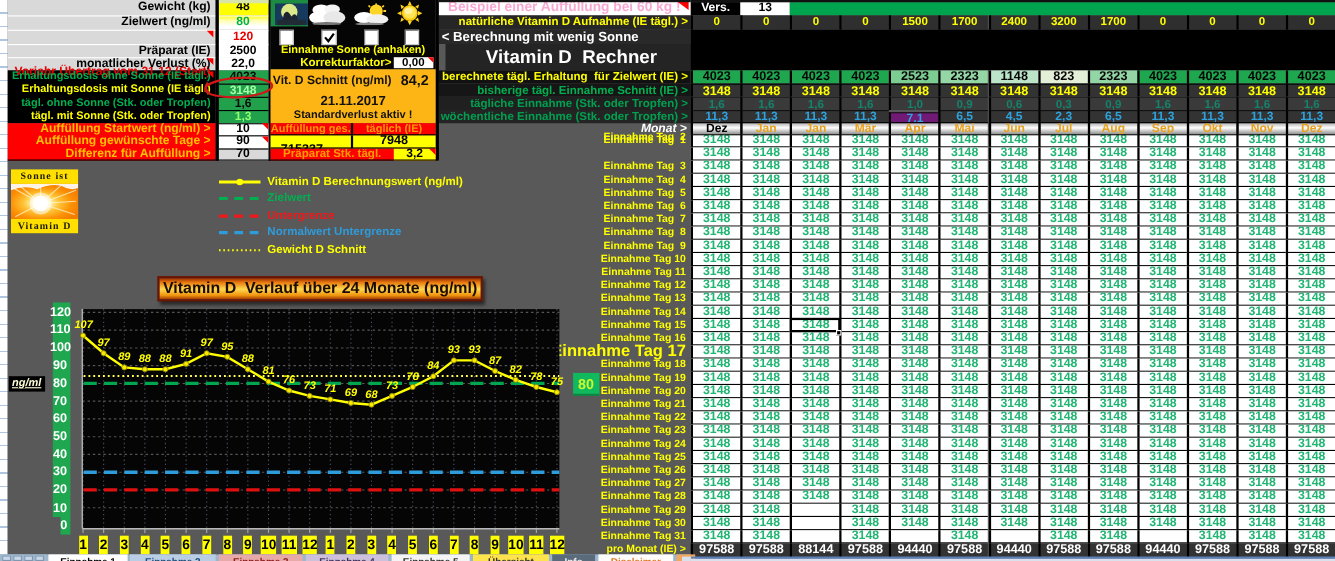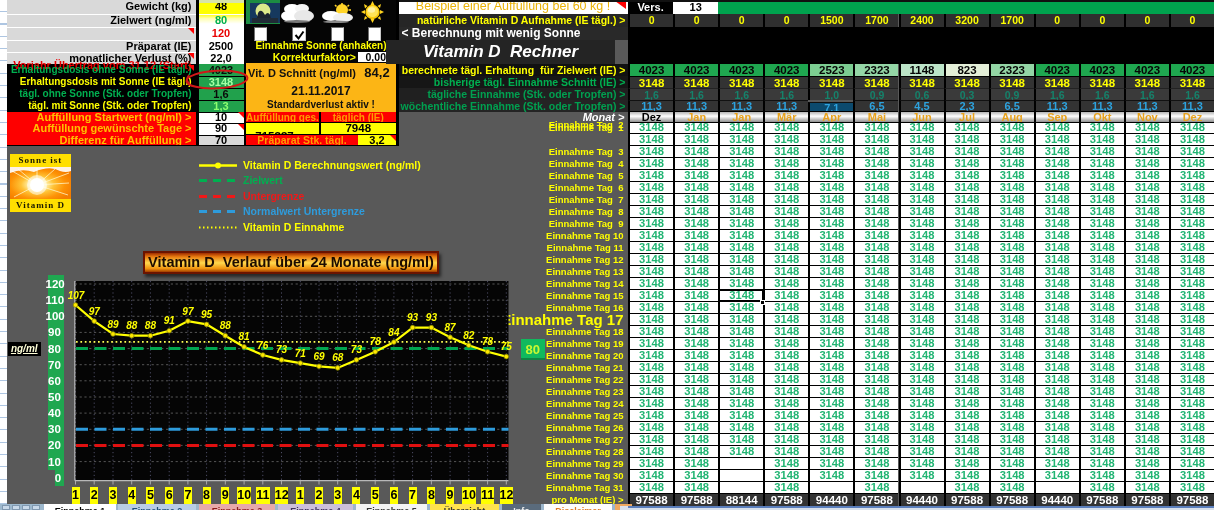--- a/index.html
+++ b/index.html
@@ -130,25 +130,25 @@
 <div class="a ctr" style="left:358px;top:134.5px;width:38px;height:11.5px;background:#ffff00;color:#000;font-size:11px;line-height:11.5px;">3,2</div>
 <div class="tri" style="left:390px;top:134.5px;border-width:0 6px 6px 0;border-color:transparent #ff0000 transparent transparent;"></div>
 <div class="a" style="left:246px;top:122.2px;width:150px;height:1px;background:#000;"></div>
 <div class="a" style="left:246px;top:133.8px;width:150px;height:1px;background:#000;"></div>
 <div class="a" style="left:6.5px;top:145.2px;width:390px;height:1.2px;background:#000;"></div>
 <svg class="a" style="left:184px;top:66px" width="70" height="28" viewBox="0 0 70 28">
 <ellipse cx="33" cy="13.5" rx="30.5" ry="8.8" fill="none" stroke="#d01818" stroke-width="2" transform="rotate(-3 33 13.5)"></ellipse>
 <path d="M5 9 Q0.5 14 6 18" fill="none" stroke="#d01818" stroke-width="1.8"></path>
   </svg>
 <div class="a" style="left:398.5px;top:0px;width:229px;height:13.5px;background:#ffffff;"></div>
-<div class="a ctr" style="left:398.5px;top:0px;width:229px;height:13.5px;color:#eab308;font-weight:normal;font-size:12.5px;line-height:13.5px;">Beispiel einer Auffüllung bei 60 kg !</div>
+<div class="a ctr" style="left:398.5px;top:0px;width:229px;height:13.5px;color:#f9a8d4;font-weight:bold;font-size:12.5px;line-height:13.5px;">Beispiel einer Auffüllung bei 60 kg !</div>
 <div class="tri" style="left:615px;top:0.5px;border-width:0 11px 8px 0;border-color:transparent #ff0000 transparent transparent;"></div>
 <div class="a rt" style="left:398.5px;top:13.5px;width:229px;height:13px;background:#262626;color:#ffff00;font-size:10.5px;line-height:13px;padding-right:2px;">natürliche Vitamin D Aufnahme (IE tägl.) &gt;</div>
 <div class="a" style="left:398.5px;top:26.5px;width:229px;height:13px;background:#292929;color:#fff;font-size:12px;line-height:13px;padding-left:3px;">&lt; Berechnung mit wenig Sonne</div>
-<div class="a ctr" style="left:386px;top:39.5px;width:229px;height:24px;background:#242424;color:#fff;font-size:17px;line-height:24px;font-style:italic;">Vitamin D&nbsp; Rechner</div>
+<div class="a ctr" style="left:405px;top:39.5px;width:229px;height:24px;background:#242424;color:#fff;font-size:17px;line-height:24px;">Vitamin D&nbsp; Rechner</div>
 <div class="a rt" style="left:398.5px;top:63.5px;width:229px;height:12px;background:#111111;color:#ffff00;font-size:10.5px;line-height:12px;padding-right:2px;">berechnete tägl. Erhaltung&nbsp; für Zielwert (IE) &gt;</div>
 <div class="a rt" style="left:398.5px;top:75.5px;width:229px;height:12px;background:#161616;color:#00b050;font-size:10.5px;line-height:12px;padding-right:2px;">bisherige tägl. Einnahme Schnitt (IE) &gt;</div>
 <div class="a rt" style="left:398.5px;top:87.5px;width:229px;height:12px;background:#202020;color:#00a050;font-size:10.5px;line-height:12px;padding-right:2px;">tägliche Einnahme (Stk. oder Tropfen) &gt;</div>
 <div class="a rt" style="left:398.5px;top:99.5px;width:229px;height:12px;background:#242424;color:#00a050;font-size:10.5px;line-height:12px;padding-right:2px;">wöchentliche Einnahme (Stk. oder Tropfen) &gt;</div>
 <div class="a rt" style="left:398.5px;top:111.5px;width:229px;height:10px;color:#fff;font-style:italic;font-size:11px;line-height:10px;padding-right:3px;">Monat &gt;</div>
 <div class="a" style="left:198.5px;top:0px;width:45px;height:2.5px;background:#d8e4a8;"></div>
 <div class="a" style="left:398.5px;top:0px;width:229px;height:2px;background:#141414;"></div>
 <div class="a ctr" style="left:628.0px;top:2px;width:45.1px;height:11.5px;background:#000;color:#fff;font-size:11px;line-height:11.5px;">Vers.</div>
 <div class="a ctr" style="left:673.1px;top:2px;width:45.1px;height:11.5px;background:#fff;color:#000;font-size:11px;line-height:11.5px;">13</div>
 <div class="a" style="left:718.2px;top:2px;width:495.8px;height:11.5px;background:#00a34e;"></div>
@@ -203,21 +203,21 @@
 <div class="a ctr" style="left:943.5px;top:87.5px;width:45.1px;height:12px;background:#3a3a3a;border-left:2px solid #000;border-top:1px solid #222;color:#15826b;font-size:10.5px;line-height:12px;">0,3</div>
 <div class="a ctr" style="left:988.6px;top:87.5px;width:45.1px;height:12px;background:#3a3a3a;border-left:2px solid #000;border-top:1px solid #222;color:#15826b;font-size:10.5px;line-height:12px;">0,9</div>
 <div class="a ctr" style="left:1033.7px;top:87.5px;width:45.1px;height:12px;background:#3a3a3a;border-left:2px solid #000;border-top:1px solid #222;color:#15826b;font-size:10.5px;line-height:12px;">1,6</div>
 <div class="a ctr" style="left:1078.8px;top:87.5px;width:45.0px;height:12px;background:#3a3a3a;border-left:2px solid #000;border-top:1px solid #222;color:#15826b;font-size:10.5px;line-height:12px;">1,6</div>
 <div class="a ctr" style="left:1123.8px;top:87.5px;width:45.1px;height:12px;background:#3a3a3a;border-left:2px solid #000;border-top:1px solid #222;color:#15826b;font-size:10.5px;line-height:12px;">1,6</div>
 <div class="a ctr" style="left:1168.9px;top:87.5px;width:45.1px;height:12px;background:#3a3a3a;border-left:2px solid #000;border-top:1px solid #222;color:#15826b;font-size:10.5px;line-height:12px;">1,6</div>
 <div class="a ctr" style="left:628.0px;top:99.5px;width:45.1px;height:12px;background:#333;border-left:2px solid #000;border-top:1px solid #111;color:#2da3df;font-size:11px;line-height:11px;">11,3</div>
 <div class="a ctr" style="left:673.1px;top:99.5px;width:45.1px;height:12px;background:#333;border-left:2px solid #000;border-top:1px solid #111;color:#2da3df;font-size:11px;line-height:11px;">11,3</div>
 <div class="a ctr" style="left:718.2px;top:99.5px;width:45.0px;height:12px;background:#333;border-left:2px solid #000;border-top:1px solid #111;color:#2da3df;font-size:11px;line-height:11px;">11,3</div>
 <div class="a ctr" style="left:763.2px;top:99.5px;width:45.1px;height:12px;background:#333;border-left:2px solid #000;border-top:1px solid #111;color:#2da3df;font-size:11px;line-height:11px;">11,3</div>
-<div class="a ctr" style="left:808.3px;top:102px;width:45.1px;height:12px;background:#0c4a6e;border-left:2px solid #000;border-top:1px solid #111;color:#2da3df;font-size:11px;line-height:11px;">7,1</div>
+<div class="a ctr" style="left:808.3px;top:102px;width:45.1px;height:12px;background:#701a75;border-left:2px solid #000;border-top:1px solid #111;color:#2da3df;font-size:11px;line-height:11px;">7,1</div>
 <div class="a ctr" style="left:853.4px;top:99.5px;width:45.1px;height:12px;background:#333;border-left:2px solid #000;border-top:1px solid #111;color:#2da3df;font-size:11px;line-height:11px;">6,5</div>
 <div class="a ctr" style="left:898.5px;top:99.5px;width:45.0px;height:12px;background:#333;border-left:2px solid #000;border-top:1px solid #111;color:#2da3df;font-size:11px;line-height:11px;">4,5</div>
 <div class="a ctr" style="left:943.5px;top:99.5px;width:45.1px;height:12px;background:#333;border-left:2px solid #000;border-top:1px solid #111;color:#2da3df;font-size:11px;line-height:11px;">2,3</div>
 <div class="a ctr" style="left:988.6px;top:99.5px;width:45.1px;height:12px;background:#333;border-left:2px solid #000;border-top:1px solid #111;color:#2da3df;font-size:11px;line-height:11px;">6,5</div>
 <div class="a ctr" style="left:1033.7px;top:99.5px;width:45.1px;height:12px;background:#333;border-left:2px solid #000;border-top:1px solid #111;color:#2da3df;font-size:11px;line-height:11px;">11,3</div>
 <div class="a ctr" style="left:1078.8px;top:99.5px;width:45.0px;height:12px;background:#333;border-left:2px solid #000;border-top:1px solid #111;color:#2da3df;font-size:11px;line-height:11px;">11,3</div>
 <div class="a ctr" style="left:1123.8px;top:99.5px;width:45.1px;height:12px;background:#333;border-left:2px solid #000;border-top:1px solid #111;color:#2da3df;font-size:11px;line-height:11px;">11,3</div>
 <div class="a ctr" style="left:1168.9px;top:99.5px;width:45.1px;height:12px;background:#333;border-left:2px solid #000;border-top:1px solid #111;color:#2da3df;font-size:11px;line-height:11px;">11,3</div>
 <div class="a ctr" style="left:628.0px;top:111px;width:45.1px;height:10.5px;background:linear-gradient(180deg,#b5b5b5 0%,#ffffff 42%,#8f8f8f 100%);border-left:2px solid #000;border-top:1px solid #000;color:#000;font-size:11px;line-height:10.5px;">Dez</div>
 <div class="a ctr" style="left:673.1px;top:111px;width:45.1px;height:10.5px;background:linear-gradient(180deg,#b5b5b5 0%,#ffffff 42%,#8f8f8f 100%);border-left:2px solid #000;border-top:1px solid #000;color:#e8a21d;font-size:11px;line-height:10.5px;">Jan</div>
@@ -723,21 +723,21 @@
     <line x1="0" y1="4.5" x2="38" y2="4.5" stroke="#f01818" stroke-width="2.8" stroke-dasharray="8,6"></line>
   </svg>
 <div class="a" style="left:243px;top:188.5px;width:200px;height:14px;color:#f01818;font-size:10.5px;line-height:14px;">Untergrenze</div>
 <svg class="a" style="left:199px;top:207px" width="38" height="9" viewBox="0 0 38 9">
     <line x1="0" y1="4.5" x2="38" y2="4.5" stroke="#2e9bdb" stroke-width="2.8" stroke-dasharray="8,6"></line>
   </svg>
 <div class="a" style="left:243px;top:204px;width:200px;height:14px;color:#2e9bdb;font-size:10.5px;line-height:14px;">Normalwert Untergrenze</div>
 <svg class="a" style="left:199px;top:222.5px" width="38" height="9" viewBox="0 0 38 9">
     <line x1="0" y1="4.5" x2="38" y2="4.5" stroke="#ffff00" stroke-width="2" stroke-dasharray="1.5,2.5"></line>
   </svg>
-<div class="a" style="left:243px;top:219.5px;width:200px;height:14px;color:#ffff00;font-size:10.5px;line-height:14px;">Vitamin D Einnahme</div>
+<div class="a" style="left:243px;top:219.5px;width:200px;height:14px;color:#ffff00;font-size:10.5px;line-height:14px;">Gewicht D Schnitt</div>
 <div class="a ctr" style="left:143px;top:250.5px;width:296px;height:23px;background:linear-gradient(180deg,#9e2c00 0%,#e87b10 20%,#ffd84d 52%,#f0930f 82%,#a03c00 100%);border:2px solid #6b1400;box-shadow:2px 3px 3px rgba(0,0,0,0.55);color:#1c0c00;font-size:14.5px;line-height:19px;">Vitamin D&nbsp; Verlauf über 24 Monate (ng/ml)</div>
 <div class="a" style="left:47.5px;top:275px;width:16px;height:194.5px;background:#1fa750;"></div>
 <div class="a" style="left:54.5px;top:469.5px;width:9px;height:16px;background:#1fa750;"></div>
 <div class="a ctr" style="left:45.5px;top:277px;width:18px;height:14px;color:#fff;font-size:11.5px;line-height:14px;">120</div>
 <div class="a ctr" style="left:45.5px;top:293.2px;width:18px;height:14px;color:#fff;font-size:11.5px;line-height:14px;">110</div>
 <div class="a ctr" style="left:45.5px;top:309.3px;width:18px;height:14px;color:#fff;font-size:11.5px;line-height:14px;">100</div>
 <div class="a ctr" style="left:45.5px;top:325.4px;width:18px;height:14px;color:#fff;font-size:11.5px;line-height:14px;">90</div>
 <div class="a ctr" style="left:45.5px;top:341.6px;width:18px;height:14px;color:#fff;font-size:11.5px;line-height:14px;">80</div>
 <div class="a ctr" style="left:45.5px;top:357.7px;width:18px;height:14px;color:#fff;font-size:11.5px;line-height:14px;">70</div>
 <div class="a ctr" style="left:45.5px;top:373.9px;width:18px;height:14px;color:#fff;font-size:11.5px;line-height:14px;">60</div>

